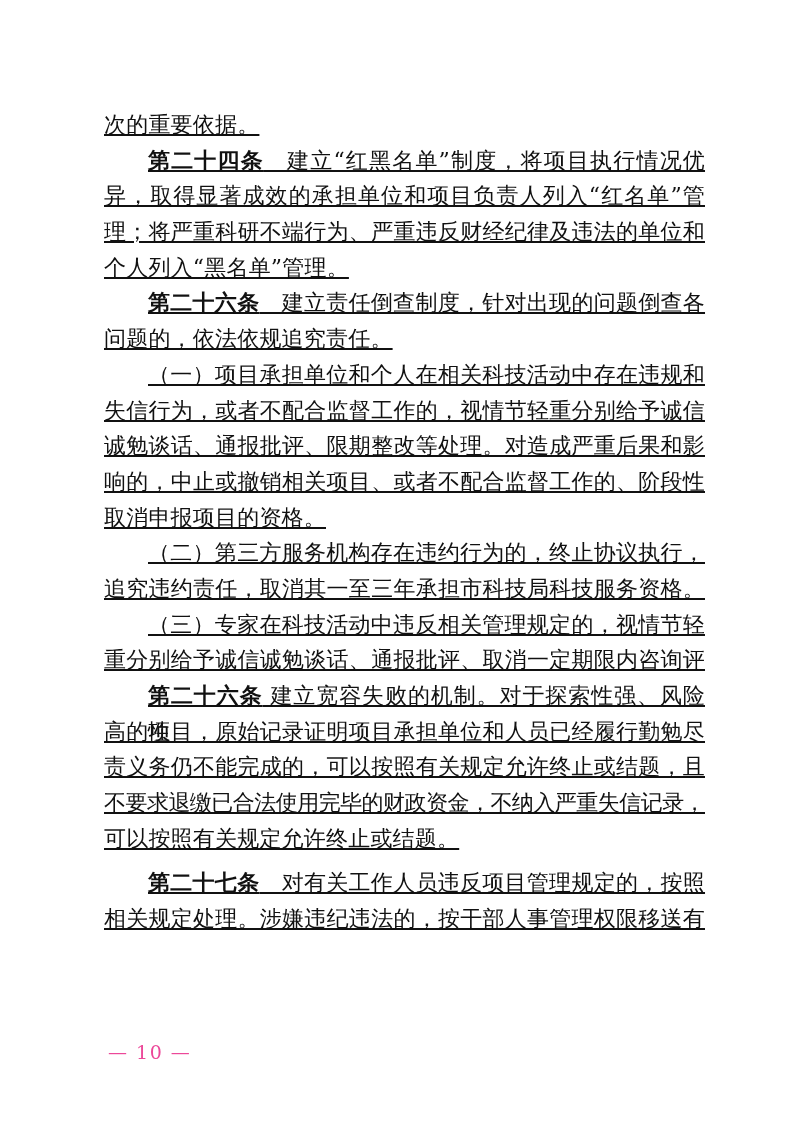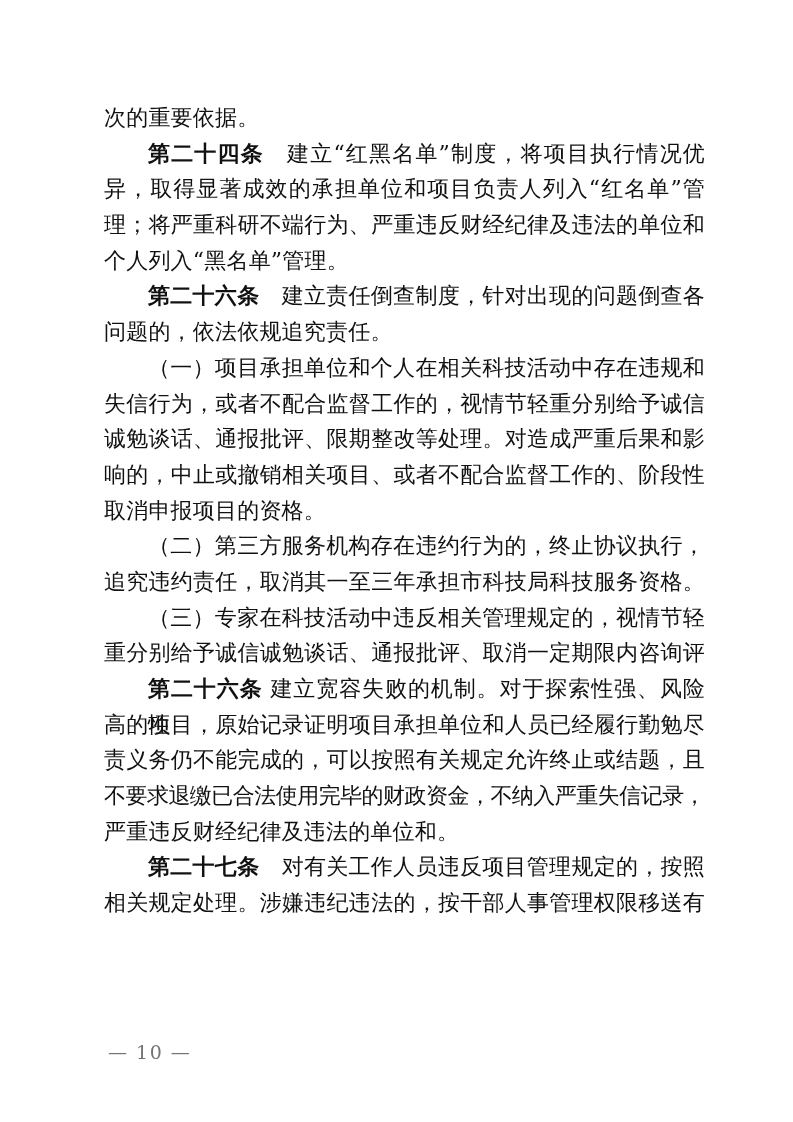--- a/index.html
+++ b/index.html
@@ -12,55 +12,57 @@
     width: 793px;
     height: 1122px;
     background: #ffffff;
     overflow: hidden;
     font-family: "DejaVu Serif", serif;
     color: #111111;
   }
   .content {
     position: absolute;
     left: 104px;
-    top: 100px;
+    top: 107px;
     width: 601px;
+    text-decoration: underline;
   }
   .line {
     height: 35.7px;
     line-height: 35.7px;
     font-size: 22px;
     letter-spacing: 0.2px;
     white-space: normal;
   }
   .fill {
     text-align: justify;
     text-align-last: justify;
     text-justify: inter-character;
   }
   .indent {
     padding-left: 44px;
   }
   .tight {
     letter-spacing: -0.6px;
   }
   .gap {
+    margin-top: 9px;
   }
   .art {
     font-weight: 700;
     font-family: "DejaVu Sans", sans-serif;
   }
   .pagenum {
     position: absolute;
     left: 108px;
     top: 1041px;
     font-size: 19px;
     line-height: 22px;
     letter-spacing: 1.5px;
-    color: #737373;
+    color: #ec4899;
     font-family: "DejaVu Serif", serif;
   }
 </style>
 </head>
 <body>
 
 <div class="page">
   <div class="content">
     <div class="line"><span>次的重要依据。</span></div>
     <div class="line fill indent"><span class="art">第二十四条</span><span>　建立“红黑名单”制度，将项目执行情况优</span></div>
@@ -75,18 +77,18 @@
     <div class="line fill"><span>响的，中止或撤销相关项目、或者不配合监督工作的、阶段性</span></div>
     <div class="line"><span>取消申报项目的资格。</span></div>
     <div class="line fill indent"><span>（二）第三方服务机构存在违约行为的，终止协议执行，</span></div>
     <div class="line fill"><span>追究违约责任，取消其一至三年承担市科技局科技服务资格。</span></div>
     <div class="line fill indent"><span>（三）专家在科技活动中违反相关管理规定的，视情节轻</span></div>
     <div class="line fill"><span>重分别给予诚信诚勉谈话、通报批评、取消一定期限内咨询评</span></div>
     <div class="line fill indent"><span class="art">第二十六条</span><span> 建立宽容失败的机制。对于探索性强、风险性</span></div>
     <div class="line fill"><span>高的项目，原始记录证明项目承担单位和人员已经履行勤勉尽</span></div>
     <div class="line fill"><span>责义务仍不能完成的，可以按照有关规定允许终止或结题，且</span></div>
     <div class="line fill tight"><span>不要求退缴已合法使用完毕的财政资金，不纳入严重失信记录，</span></div>
-    <div class="line"><span>严重违反财经纪律及违法的单位和。</span></div>
+    <div class="line"><span>可以按照有关规定允许终止或结题。</span></div>
     <div class="line fill indent gap"><span class="art">第二十七条</span><span>　对有关工作人员违反项目管理规定的，按照</span></div>
     <div class="line fill"><span>相关规定处理。涉嫌违纪违法的，按干部人事管理权限移送有</span></div>
   </div>
   <div class="pagenum">— 10 —</div>
 </div>
 
 </body></html>

